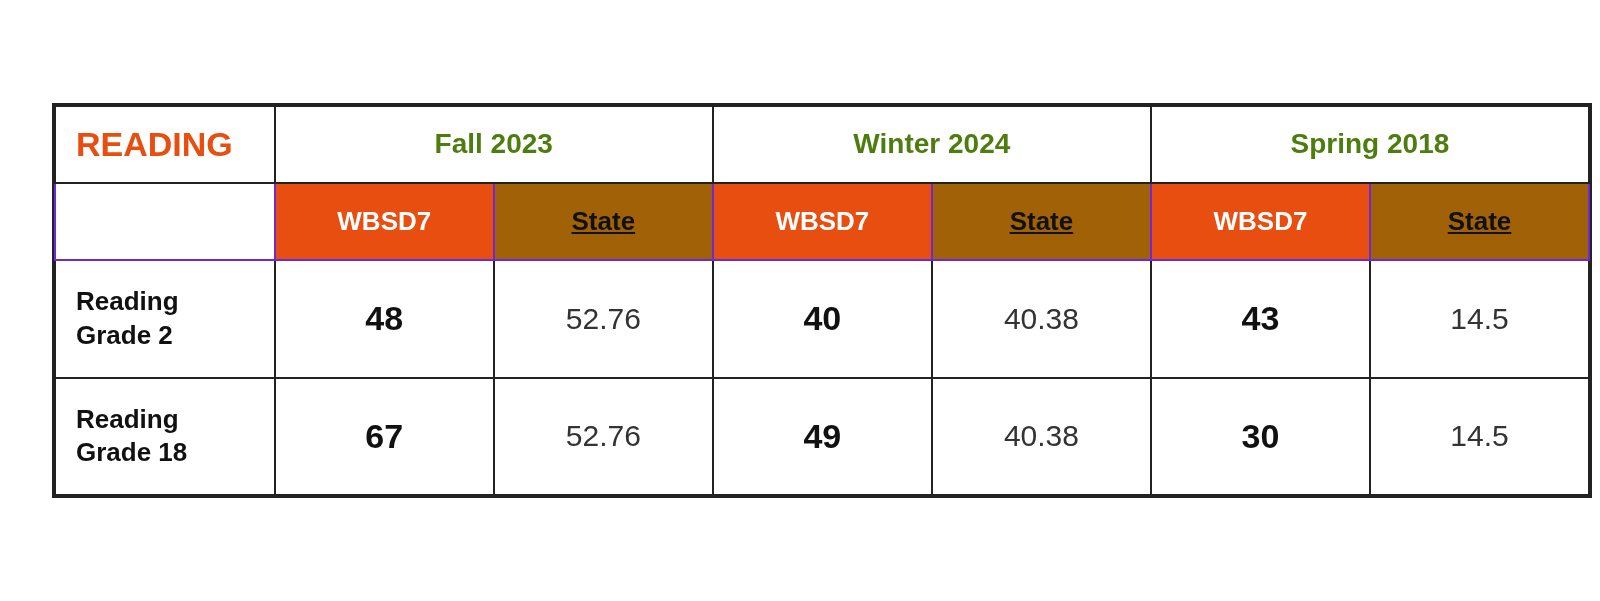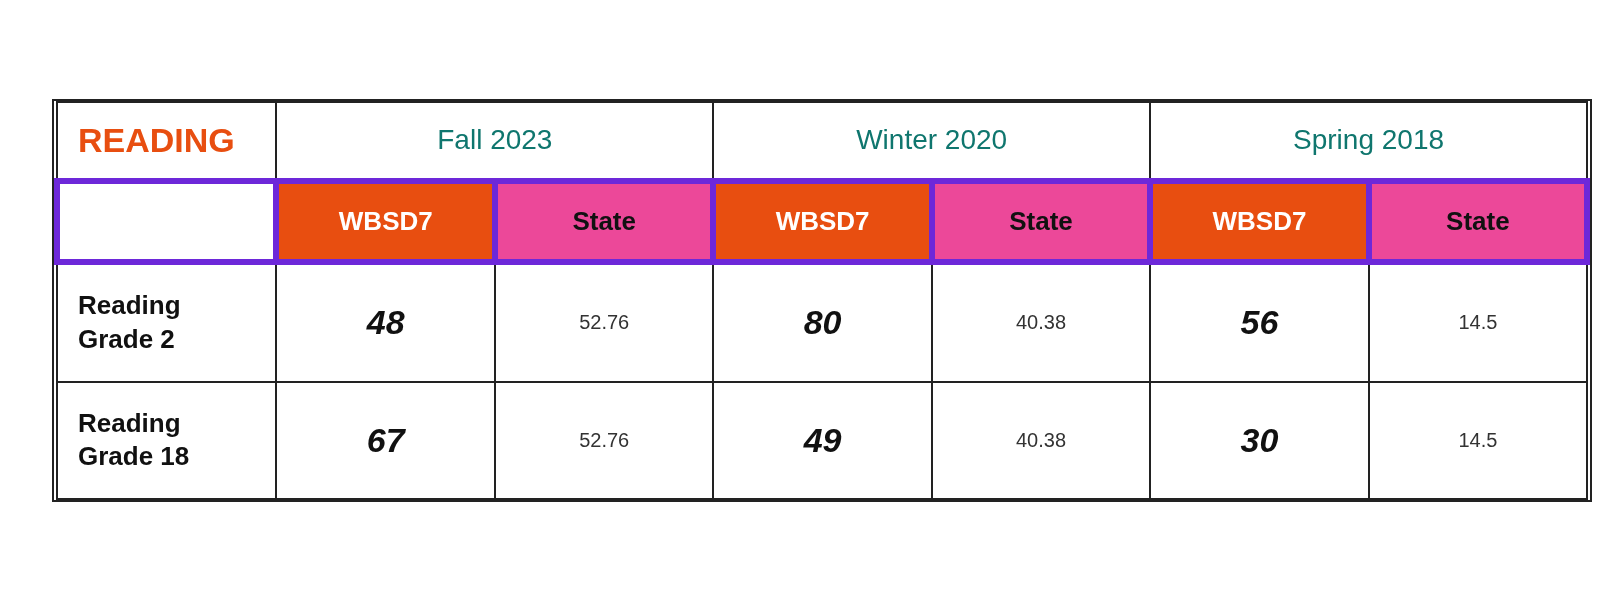--- a/index.html
+++ b/index.html
@@ -28,57 +28,58 @@
       width: 100%;
       border-collapse: collapse;
     }
 
     
     .row-header th {
       border: 2px solid #222;
       padding: 18px 10px;
       text-align: center;
       font-size: 28px;
-      font-weight: 400;
-      color: #0f766e;
+      font-weight: 700;
+      color: #4d7c0f;
       background: #fff;
     }
 
     .row-header th.reading-label {
       color: #e84e10;
       font-size: 34px;
       font-weight: 900;
       text-align: left;
       padding-left: 20px;
       width: 220px;
     }
 
     .row-header th.season-header {
       width: 440px;
     }
 
     
     .row-subheader th {
-      border: 6px solid #6d28d9;
+      border: 2px solid #6d28d9;
       padding: 22px 24px;
       text-align: center;
       font-size: 26px;
       font-weight: 700;
     }
 
     .row-subheader th.wbsd7-cell {
       background: #e84e10;
       color: #fff;
       width: 220px;
     }
 
     .row-subheader th.state-cell {
-      background: #ec4899;
+      background: #a16207;
       color: #111;
       width: 220px;
+      text-decoration: underline;
     }
 
     .row-subheader th.empty-cell {
       background: #fff;
       width: 220px;
     }
 
     
     .row-data td {
       border: 2px solid #222;
@@ -94,40 +95,39 @@
       text-align: left;
       font-weight: 700;
       font-size: 26px;
       padding-left: 20px;
       line-height: 1.3;
     }
 
     .row-data td.wbsd7-value {
       font-weight: 900;
       font-size: 34px;
-      font-style: italic;
     }
 
     .row-data td.state-value {
       font-weight: 400;
-      font-size: 20px;
+      font-size: 30px;
       color: #333;
     }
   </style>
 </head>
 <body>
 
 <div class="table-wrapper">
   <table>
     <thead>
 
       <tr class="row-header">
         <th class="reading-label">READING</th>
         <th class="season-header" colspan="2">Fall 2023</th>
-        <th class="season-header" colspan="2">Winter 2020</th>
+        <th class="season-header" colspan="2">Winter 2024</th>
         <th class="season-header" colspan="2">Spring 2018</th>
       </tr>
 
       <tr class="row-subheader">
         <th class="empty-cell"></th>
         <th class="wbsd7-cell">WBSD7</th>
         <th class="state-cell">State</th>
         <th class="wbsd7-cell">WBSD7</th>
         <th class="state-cell">State</th>
         <th class="wbsd7-cell">WBSD7</th>
@@ -136,23 +136,23 @@
     </thead>
     <tbody>
 
       <tr class="row-data">
         <td class="grade-label">
           <span>Reading</span><br>
           <span>Grade 2</span>
         </td>
         <td class="wbsd7-value">48</td>
         <td class="state-value">52.76</td>
-        <td class="wbsd7-value">80</td>
+        <td class="wbsd7-value">40</td>
         <td class="state-value">40.38</td>
-        <td class="wbsd7-value">56</td>
+        <td class="wbsd7-value">43</td>
         <td class="state-value">14.5</td>
       </tr>
 
       <tr class="row-data">
         <td class="grade-label">
           <span>Reading</span><br>
           <span>Grade 18</span>
         </td>
         <td class="wbsd7-value">67</td>
         <td class="state-value">52.76</td>

